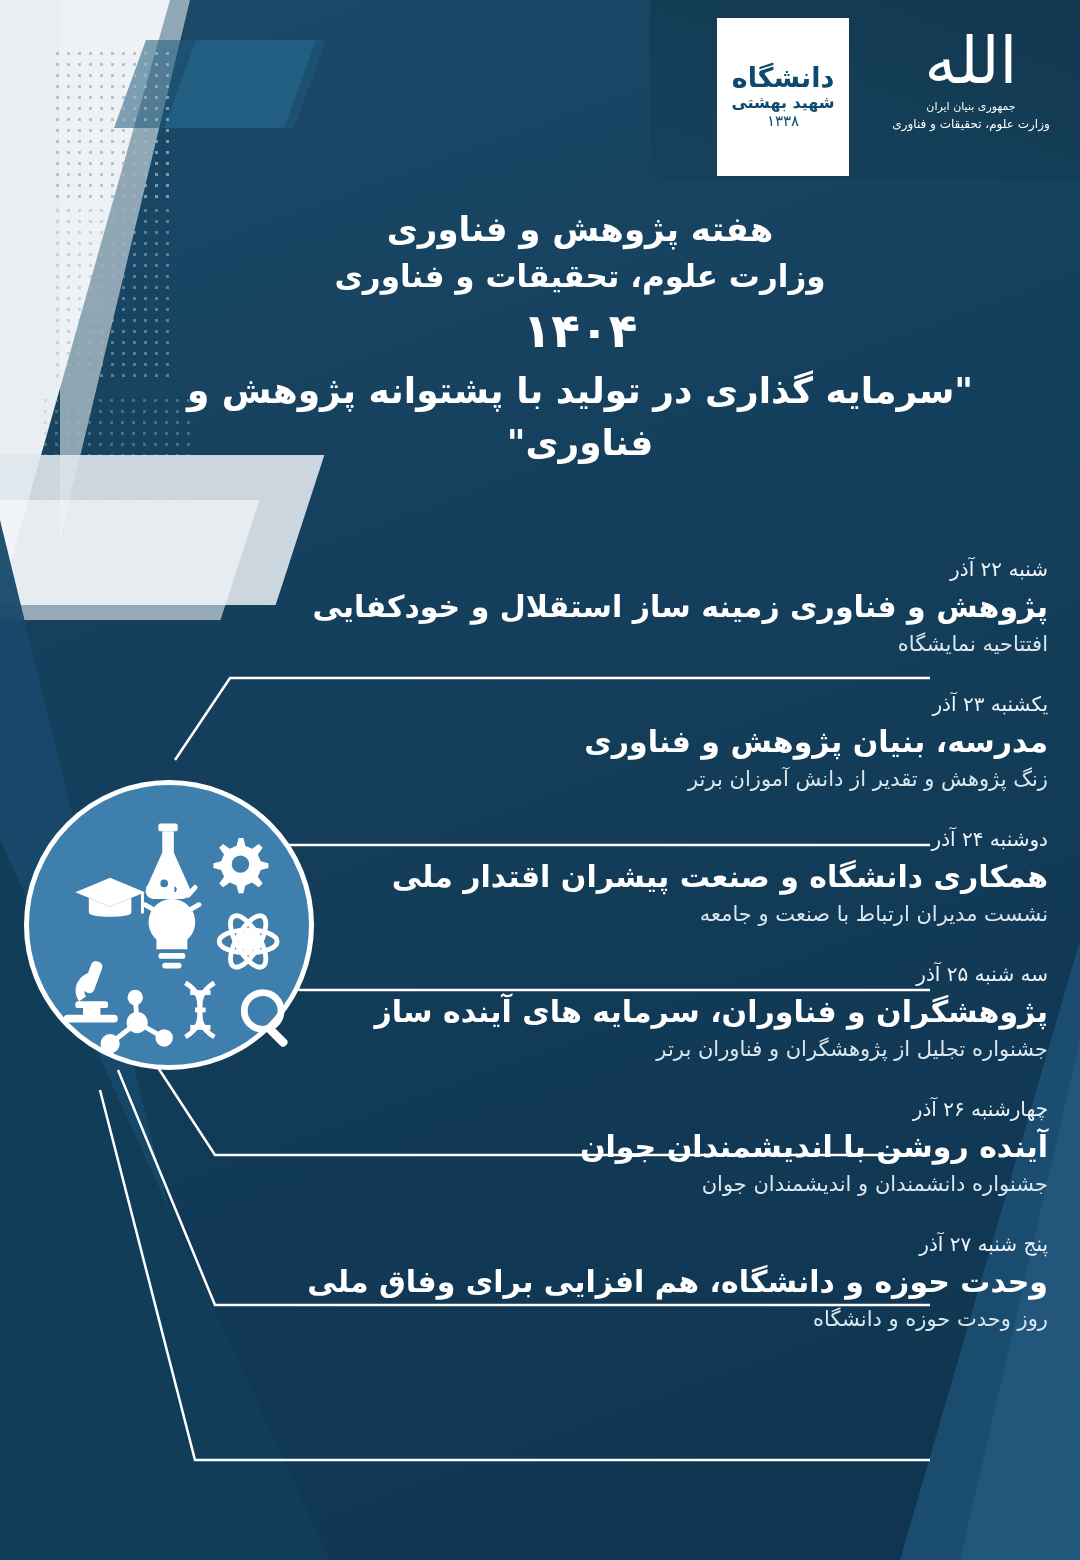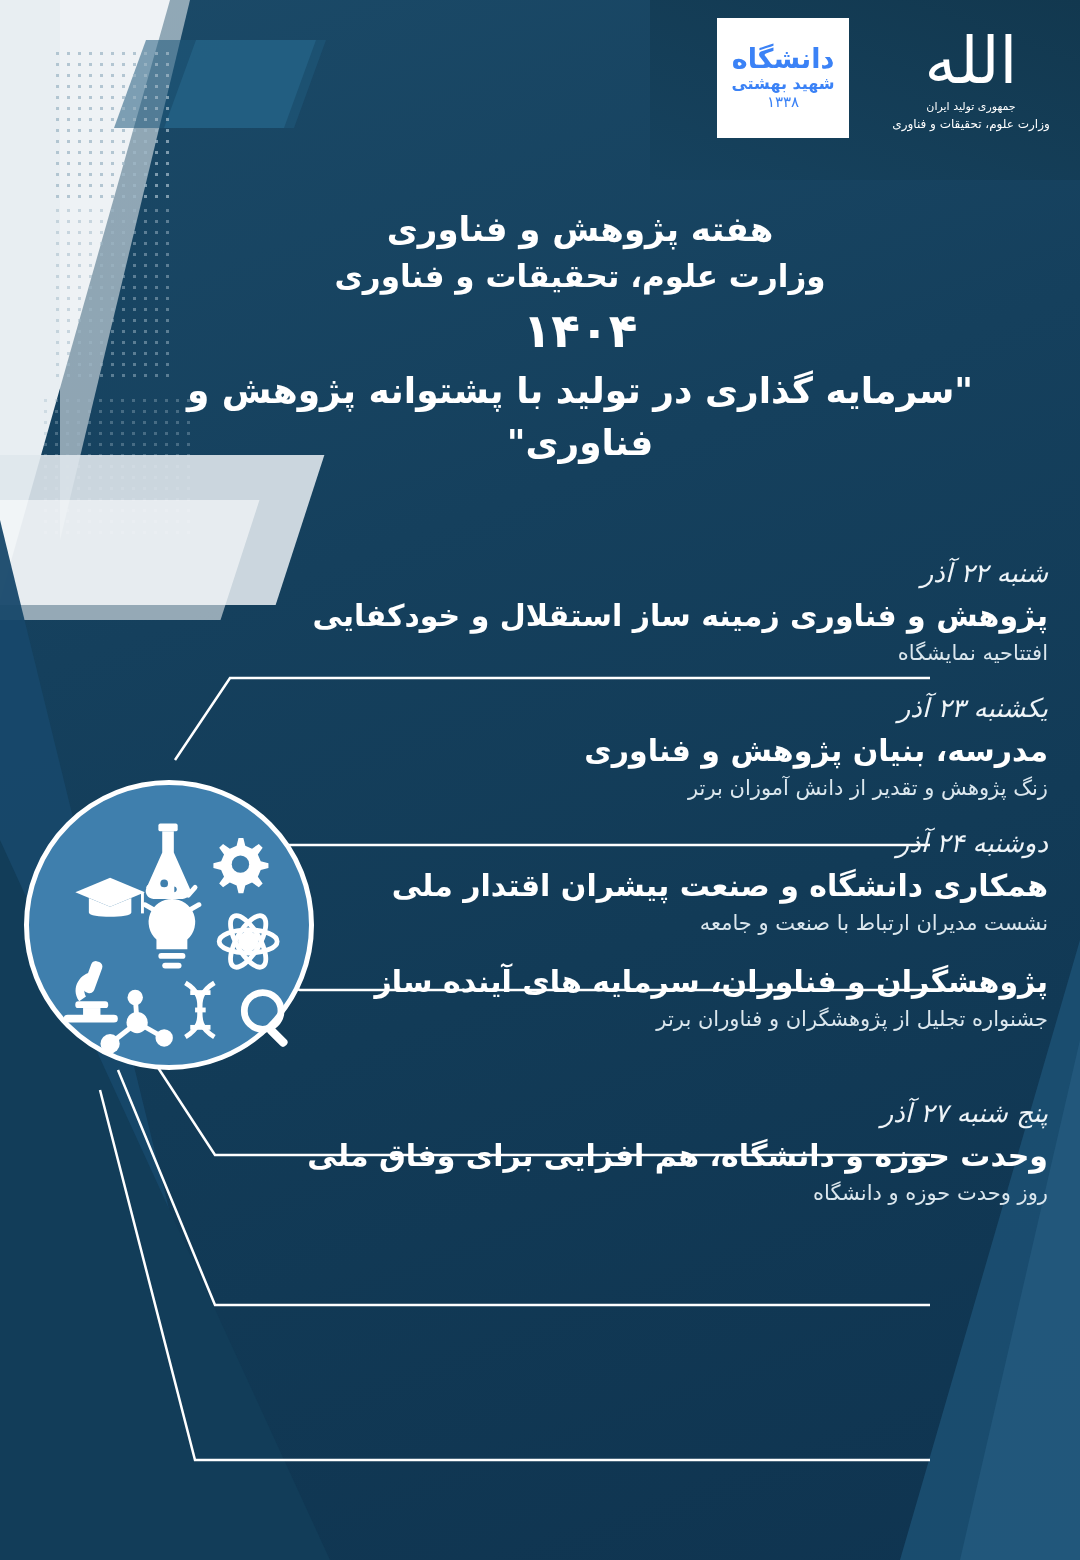--- a/index.html
+++ b/index.html
@@ -122,23 +122,23 @@
     display: flex;
     align-items: flex-start;
     gap: 26px;
     z-index: 6;
   }
   .logo-msrt { text-align: center; width: 170px; padding-top: 10px; margin-left: 11px; }
   .logo-msrt .emblem { font-size: 64px; line-height: 66px; color: #ffffff; }
   .logo-msrt .l1 { font-size: 11px; margin-top: 6px; letter-spacing: .3px; }
   .logo-msrt .l2 { font-size: 12px; margin-top: 4px; }
   .logo-sbu {
-    width: 132px; height: 120px;
+    width: 132px; height: 158px;
     background: #ffffff;
-    color: #3b82f6;
+    color: #0c4a6e;
     display: flex; align-items: center; justify-content: center;
     flex-direction: column;
     text-align: left;
     padding: 6px;
   }
   .logo-sbu .name { font-size: 27px; font-weight: bold; line-height: 1.05; letter-spacing: -1px; }
   .logo-sbu .sub { font-size: 16px; font-weight: bold; line-height: 1.05; margin-top: 2px; }
   .logo-sbu .yr { font-size: 15px; letter-spacing: 1px; }
 
   
@@ -175,21 +175,21 @@
     top: 548px; right: 0;
     width: 930px;
     z-index: 5;
     padding-left: 0;
   }
   .event {
     text-align: right;
     padding: 6px 32px 10px 0;
     height: 135px;
   }
-  .event .date { font-size: 26px; line-height: 1.5; color: #eef4f8; font-style: italic; }
+  .event .date { font-size: 20px; line-height: 1.5; color: #eef4f8; }
   .event .heading { font-size: 30px; font-weight: bold; line-height: 1.5; color: #ffffff; }
   .event .desc { font-size: 21px; line-height: 1.5; color: #dbe7ee; }
 </style>
 </head>
 <body>
 
 <div class="poster">
 
   <div class="bg-layer">
     <div class="tri-light-top"></div>
@@ -204,21 +204,21 @@
     <div class="tri-dark-left"></div>
     <div class="tri-bottom-dark"></div>
     <div class="tri-right-light"></div>
     <div class="tri-right-light2"></div>
     <div class="top-right-panel"></div>
   </div>
 
   <div class="header">
     <div class="logo-msrt">
       <div class="emblem">الله</div>
-      <div class="l1">جمهوری تولید ایران</div>
+      <div class="l1">جمهوری بنیان ایران</div>
       <div class="l2">وزارت علوم، تحقیقات و فناوری</div>
     </div>
     <div class="logo-sbu">
       <div class="name">دانشگاه</div>
       <div class="sub">شهید بهشتی</div>
       <div class="yr">۱۳۳۸</div>
     </div>
   </div>
 
   <div class="title-block">
@@ -327,22 +327,28 @@
       <div class="date">یکشنبه ۲۳ آذر</div>
       <div class="heading">مدرسه، بنیان پژوهش و فناوری</div>
       <div class="desc">زنگ پژوهش و تقدیر از دانش آموزان برتر</div>
     </div>
     <div class="event">
       <div class="date">دوشنبه ۲۴ آذر</div>
       <div class="heading">همکاری دانشگاه و صنعت پیشران اقتدار ملی</div>
       <div class="desc">نشست مدیران ارتباط با صنعت و جامعه</div>
     </div>
     <div class="event">
+      <div class="date">سه شنبه ۲۵ آذر</div>
       <div class="heading">پژوهشگران و فناوران، سرمایه های آینده ساز</div>
       <div class="desc">جشنواره تجلیل از پژوهشگران و فناوران برتر</div>
+    </div>
+    <div class="event">
+      <div class="date">چهارشنبه ۲۶ آذر</div>
+      <div class="heading">آینده روشن با اندیشمندان جوان</div>
+      <div class="desc">جشنواره دانشمندان و اندیشمندان جوان</div>
     </div>
     <div class="event">
       <div class="date">پنج شنبه ۲۷ آذر</div>
       <div class="heading">وحدت حوزه و دانشگاه، هم افزایی برای وفاق ملی</div>
       <div class="desc">روز وحدت حوزه و دانشگاه</div>
     </div>
   </div>
 
 </div>
 

